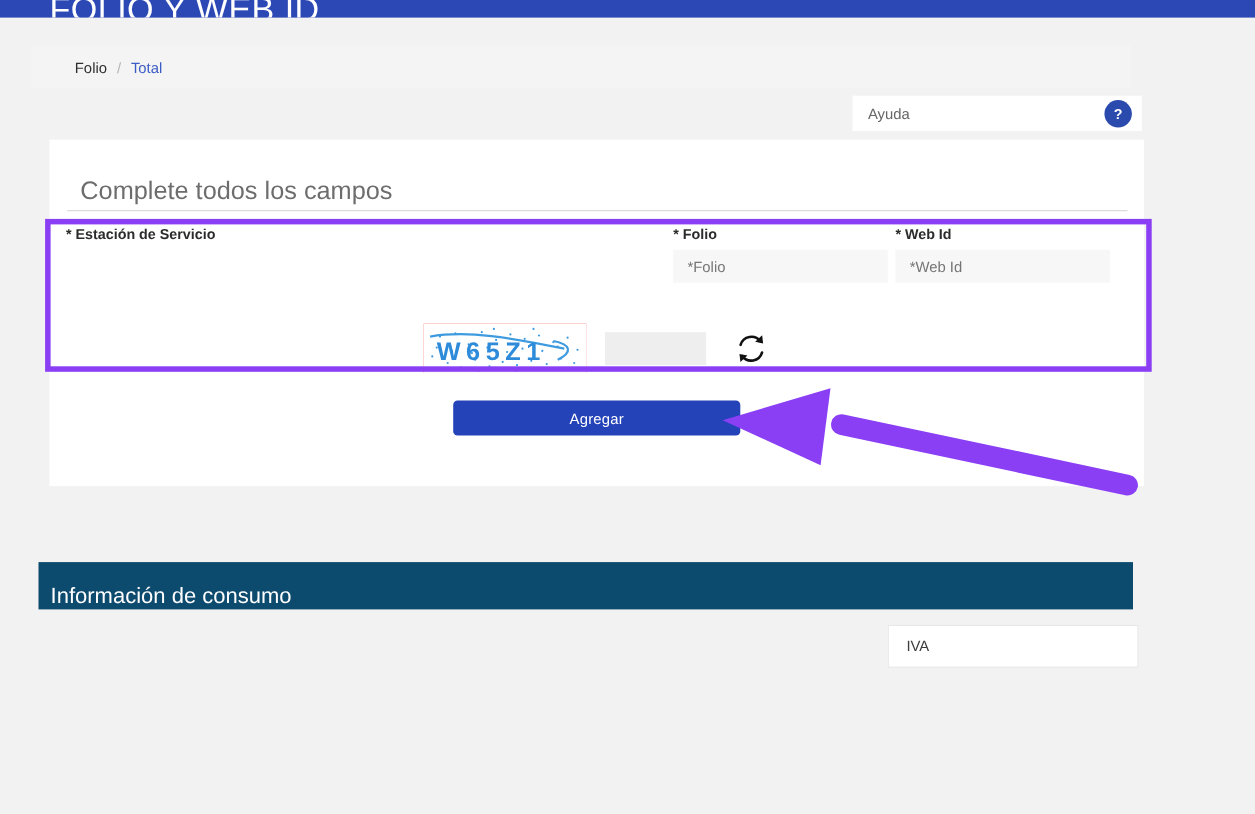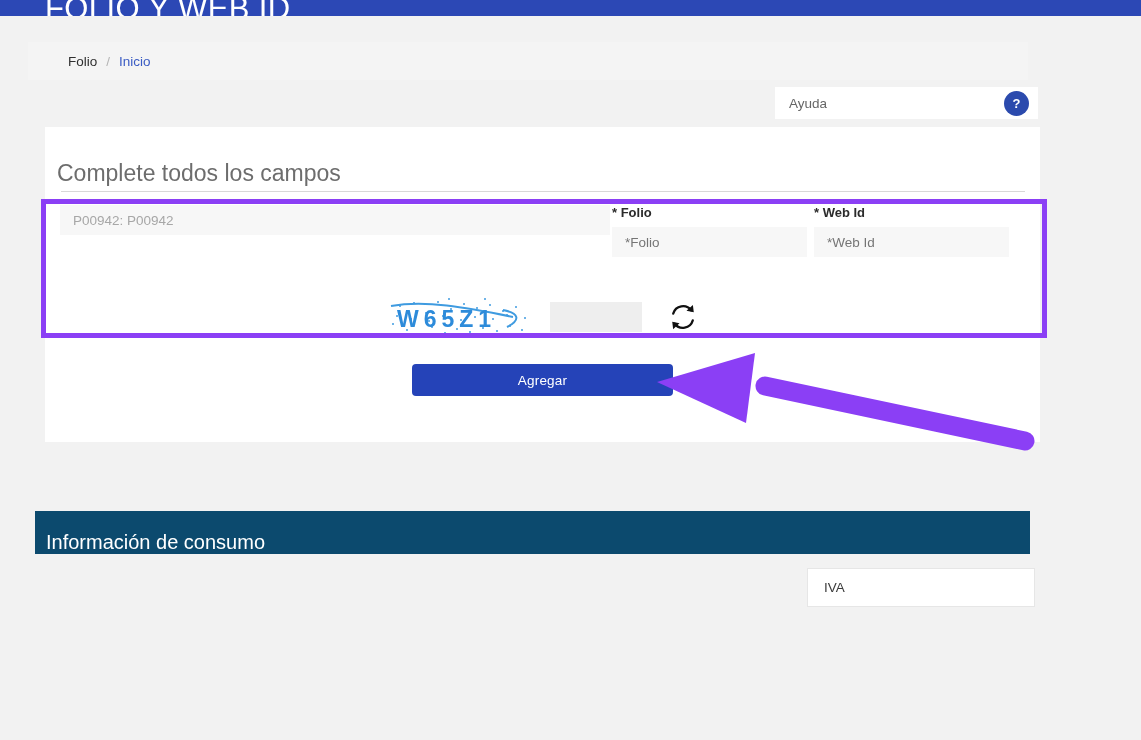--- a/index.html
+++ b/index.html
@@ -99,21 +99,21 @@
   .form-card {
     position: absolute;
     left: 45px;
     top: 127px;
     width: 995px;
     height: 315px;
     background: #ffffff;
   }
   .card-title {
     position: absolute;
-    left: 12px;
+    left: 28px;
     top: 33px;
     font-size: 23px;
     color: #6d6d6d;
     font-weight: 400;
     white-space: nowrap;
   }
   .card-title-rule {
     position: absolute;
     left: 16px;
     top: 64px;
@@ -276,35 +276,35 @@
 </head>
 <body>
 
 <div class="app-header">
   <div class="app-header-title">FOLIO Y WEB ID</div>
 </div>
 
 <div class="breadcrumb-bar">
   <span class="crumb">Folio</span>
   <span class="crumb-sep">/</span>
-  <span class="crumb-link">Inicio</span>
+  <span class="crumb-link">Total</span>
 </div>
 
 <div class="ayuda-bar">
   <span class="ayuda-label">Ayuda</span>
   <span class="help-badge">?</span>
 </div>
 
 <div class="form-card">
   <div class="card-title">Complete todos los campos</div>
   <div class="card-title-rule"></div>
 </div>
 
 <div class="field field-estacion">
-  <div class="field-input">P00942: P00942</div>
+  <span class="field-label">* Estación de Servicio</span>
 </div>
 
 <div class="field field-folio">
   <span class="field-label">* Folio</span>
   <input class="field-input" type="text" placeholder="*Folio" style="">
 </div>
 
 <div class="field field-webid">
   <span class="field-label">* Web Id</span>
   <input class="field-input" type="text" placeholder="*Web Id" style="">

